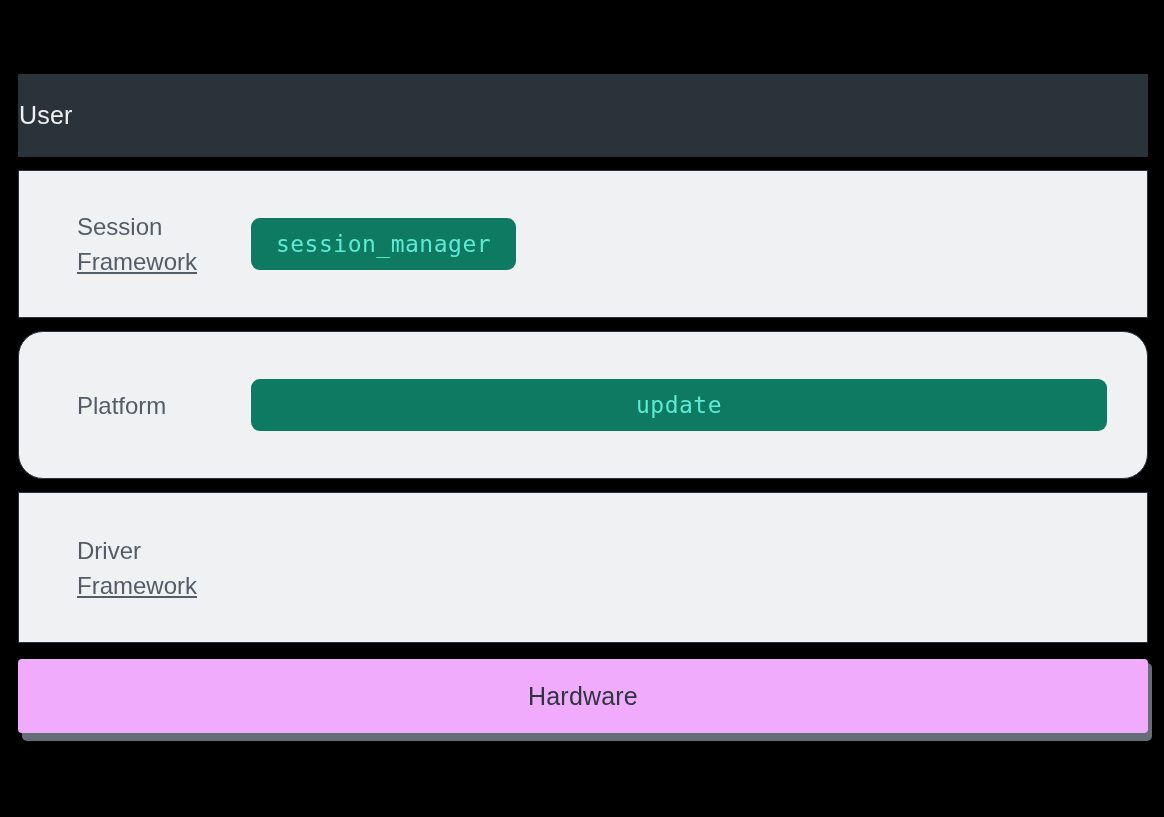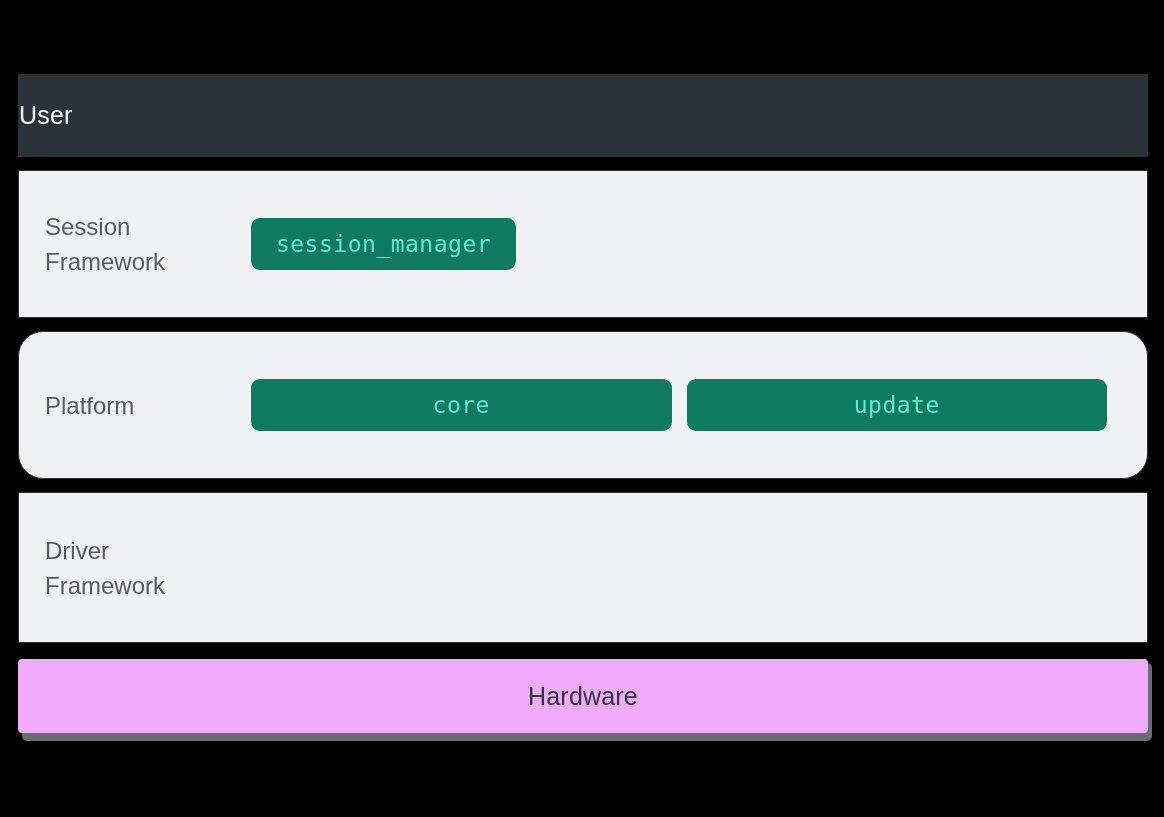--- a/index.html
+++ b/index.html
@@ -48,27 +48,27 @@
     align-items: center;
     margin-bottom: 13px;
   }
   .layer-session  { height: 148px; }
   .layer-platform { height: 148px; border-radius: 25px; }
   .layer-driver   { height: 151px; gap: 27px; }
 
   .layer-label {
     width: 232px;
     flex: 0 0 232px;
-    padding-left: 26px;
+    padding-left: 58px;
     box-sizing: border-box;
     color: #545d67;
     font-size: 24px;
     line-height: 35px;
   }
-  .layer-label .l2 { display: block; }
+  .layer-label .l2 { display: block; text-decoration: underline; }
 
   .boxrow {
     flex: 1 1 auto;
     display: flex;
     align-items: center;
     gap: 15px;
     padding-right: 40px;
   }
 
   .comp {
@@ -137,21 +137,20 @@
     <div class="boxrow">
       <div class="comp comp-wide">session_manager</div>
     </div>
   </div>
 
   <div class="layer layer-platform">
     <div class="layer-label">
       <span class="l1">Platform</span>
     </div>
     <div class="boxrow">
-      <div class="comp comp-equal">core</div>
       <div class="comp comp-equal">update</div>
     </div>
   </div>
 
   <div class="layer layer-driver">
     <div class="layer-label">
       <span class="l1">Driver</span>
       <span class="l2">Framework</span>
     </div>
   </div>

